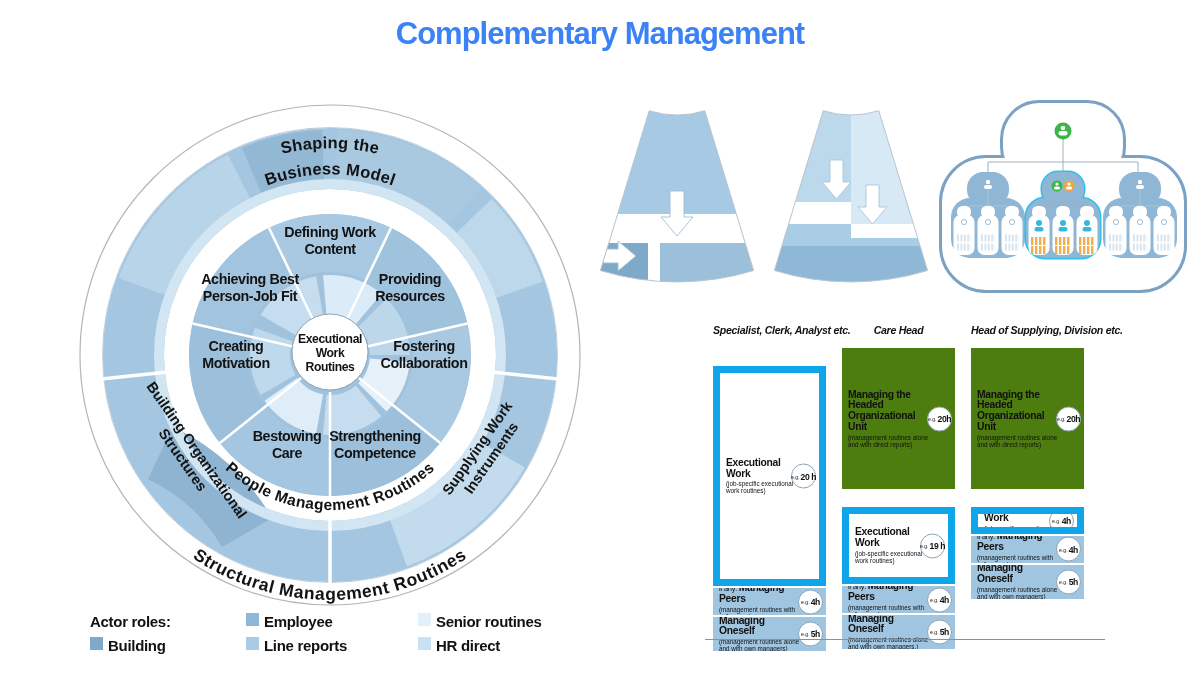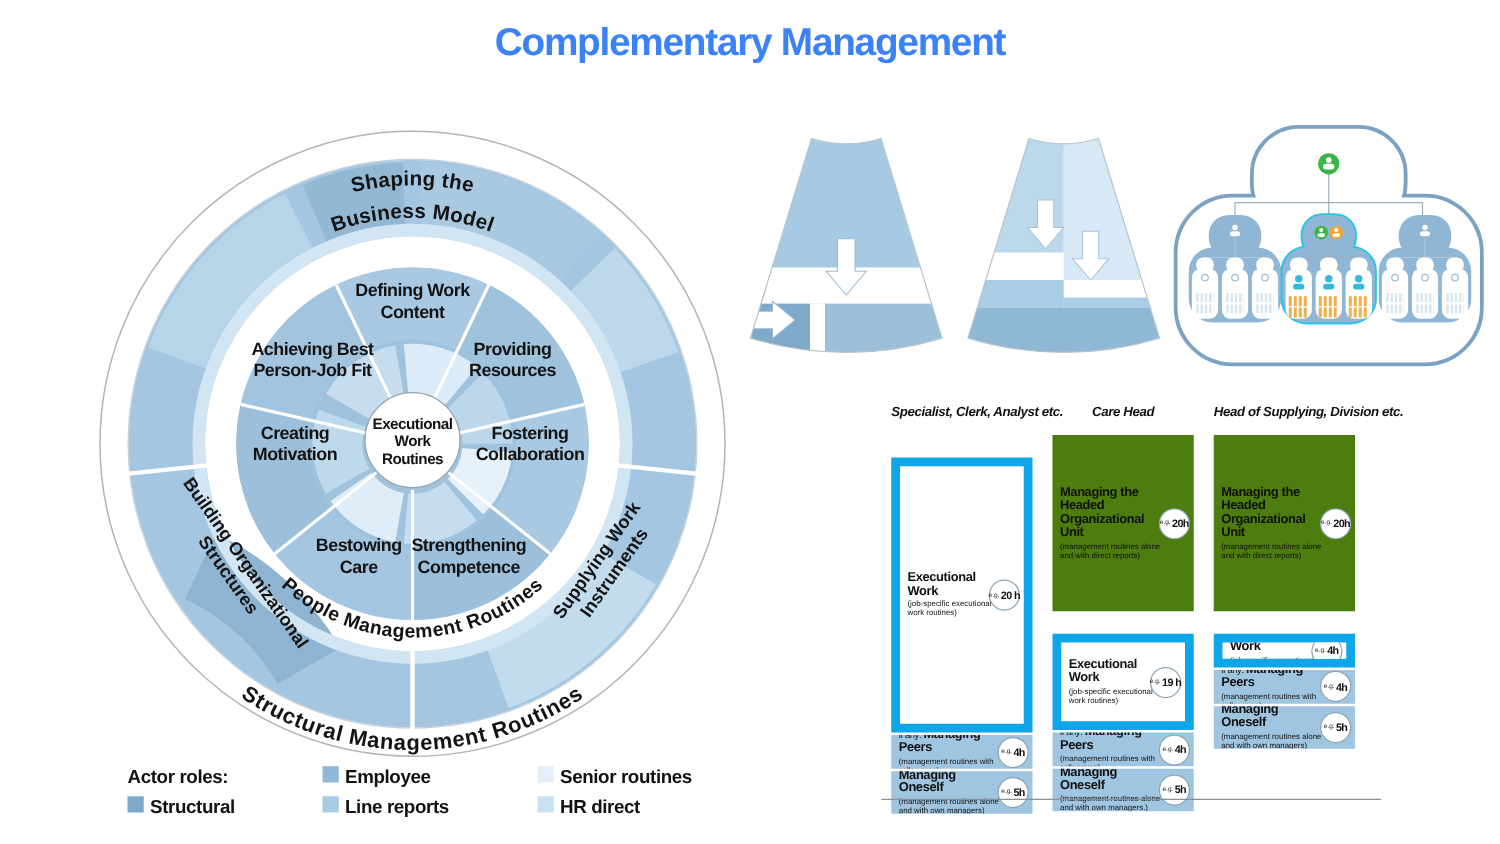--- a/index.html
+++ b/index.html
@@ -26,21 +26,21 @@
   .pfx{font-weight:normal;font-size:7.5px;}
   .bcap{font-size:6.3px;line-height:1.12;margin-top:1px;}
   .badge{position:absolute;right:3px;top:50%;transform:translateY(-50%);
          width:25px;height:25px;border-radius:50%;background:#fff;border:1px solid #8da4b5;
          display:flex;align-items:center;justify-content:center;gap:1px;box-sizing:border-box;}
   .badge .eg{font-size:5.2px;}
   .badge .hv{font-size:8.6px;font-weight:bold;letter-spacing:-0.4px;white-space:nowrap;}
   .chart-baseline{position:absolute;left:705px;top:639px;width:400px;border-top:1.6px solid #8a9199;}
 
   
-  .legend{position:absolute;left:102px;top:613px;display:grid;
+  .legend{position:absolute;left:90px;top:613px;display:grid;
           grid-template-columns:156px 172px auto;row-gap:7px;
           font-weight:bold;font-size:15px;letter-spacing:-0.3px;}
   .legend-item{display:flex;align-items:flex-start;}
   .swatch{display:inline-block;width:13px;height:13px;margin-right:5px;flex:0 0 13px;}
 </style>
 </head>
 <body>
 
 <div class="canvas">
 
@@ -448,21 +448,21 @@
       <div class="legend-item">
         <span class="swatch" style="background: rgb(143, 183, 216);"></span>
         <span>Employee</span>
       </div>
       <div class="legend-item">
         <span class="swatch" style="background: rgb(227, 240, 249);"></span>
         <span>Senior routines</span>
       </div>
       <div class="legend-item">
         <span class="swatch" style="background: rgb(127, 169, 203);"></span>
-        <span>Structural</span>
+        <span>Building</span>
       </div>
       <div class="legend-item">
         <span class="swatch" style="background: rgb(169, 204, 229);"></span>
         <span>Line reports</span>
       </div>
       <div class="legend-item">
         <span class="swatch" style="background: rgb(200, 226, 244);"></span>
         <span>HR direct</span>
       </div>
     </div>

